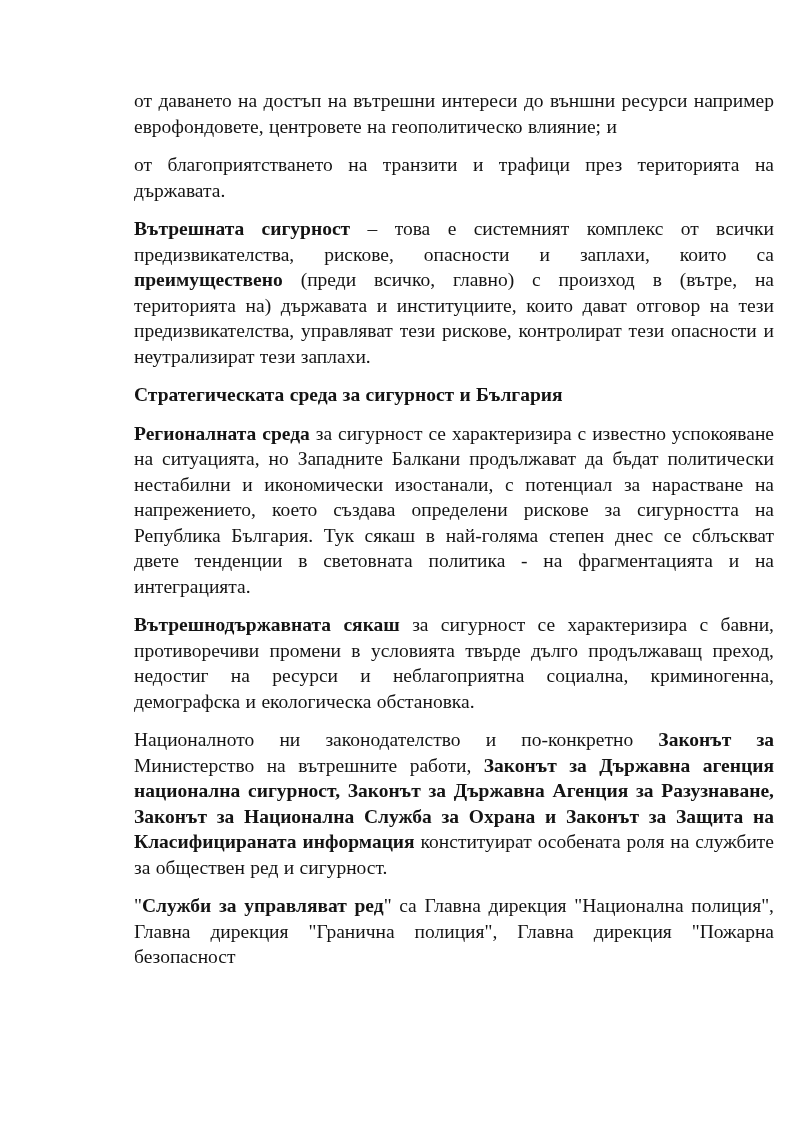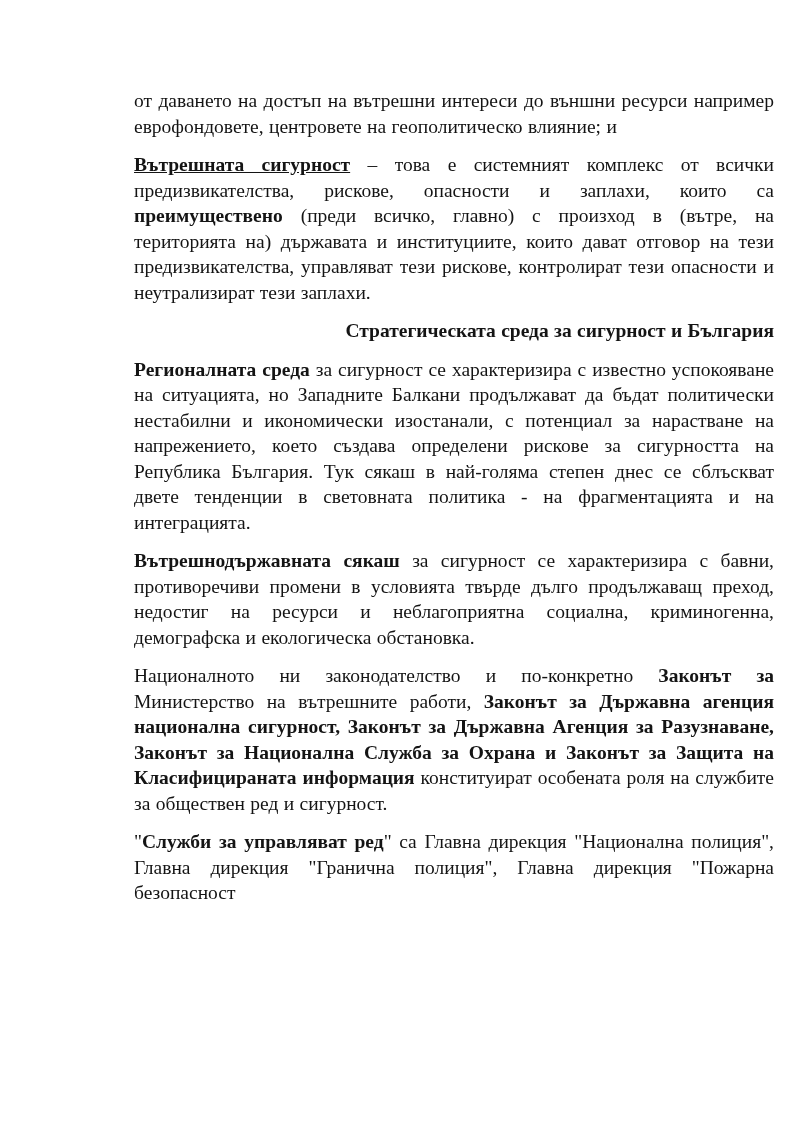--- a/index.html
+++ b/index.html
@@ -24,31 +24,32 @@
   }
   .para {
     font-size: 19.5px;
     line-height: 25.5px;
     text-align: justify;
     margin: 0 0 13px 0;
     color: #141414;
     word-spacing: 0.5px;
   }
   .para.heading {
-    text-align: right;
+    text-align: left;
   }
   .bold   { font-weight: bold; }
-  .underline { text-decoration: underline; }
+  .underline { }
 </style>
 </head>
 <body>
 
 <div class="page">
   <div class="content">
       <p class="para"><span>от даването на достъп на вътрешни интереси до външни ресурси например еврофондовете, центровете на геополитическо влияние; и</span></p>
+      <p class="para"><span>от благоприятстването на транзити и трафици през територията на държавата.</span></p>
       <p class="para"><span class="bold underline">Вътрешната сигурност</span><span> – това е системният комплекс от всички предизвикателства, рискове, опасности и заплахи, които са </span><span class="bold">преимуществено</span><span> (преди всичко, главно) с произход в (вътре, на територията на) държавата и институциите, които дават отговор на тези предизвикателства, управляват тези рискове, контролират тези опасности и неутрализират тези заплахи.</span></p>
       <p class="para heading"><span class="bold">Стратегическата среда за сигурност и България</span></p>
       <p class="para"><span class="bold">Регионалната среда</span><span> за сигурност се характеризира с известно успокояване на ситуацията, но Западните Балкани продължават да бъдат политически нестабилни и икономически изостанали, с потенциал за нарастване на напрежението, което създава определени рискове за сигурността на Република България. Тук сякаш в най-голяма степен днес се сблъскват двете тенденции в световната политика - на фрагментацията и на интеграцията.</span></p>
       <p class="para"><span class="bold">Вътрешнодържавната сякаш</span><span> за сигурност се характеризира с бавни, противоречиви промени в условията твърде дълго продължаващ преход, недостиг на ресурси и неблагоприятна социална, криминогенна, демографска и екологическа обстановка.</span></p>
       <p class="para"><span>Националното ни законодателство и по-конкретно </span><span class="bold">Законът за</span><span> Министерство на вътрешните работи, </span><span class="bold">Законът за Държавна агенция национална сигурност, Законът за Държавна Агенция за Разузнаване, Законът за Национална Служба за Охрана и Законът за Защита на Класифицираната информация</span><span> конституират особената роля на службите за обществен ред и сигурност.</span></p>
       <p class="para"><span>"</span><span class="bold">Служби за управляват ред</span><span>" са Главна дирекция "Национална полиция", Главна дирекция "Гранична полиция", Главна дирекция "Пожарна безопасност</span></p>
     </div>
 </div>
 
 </body></html>

